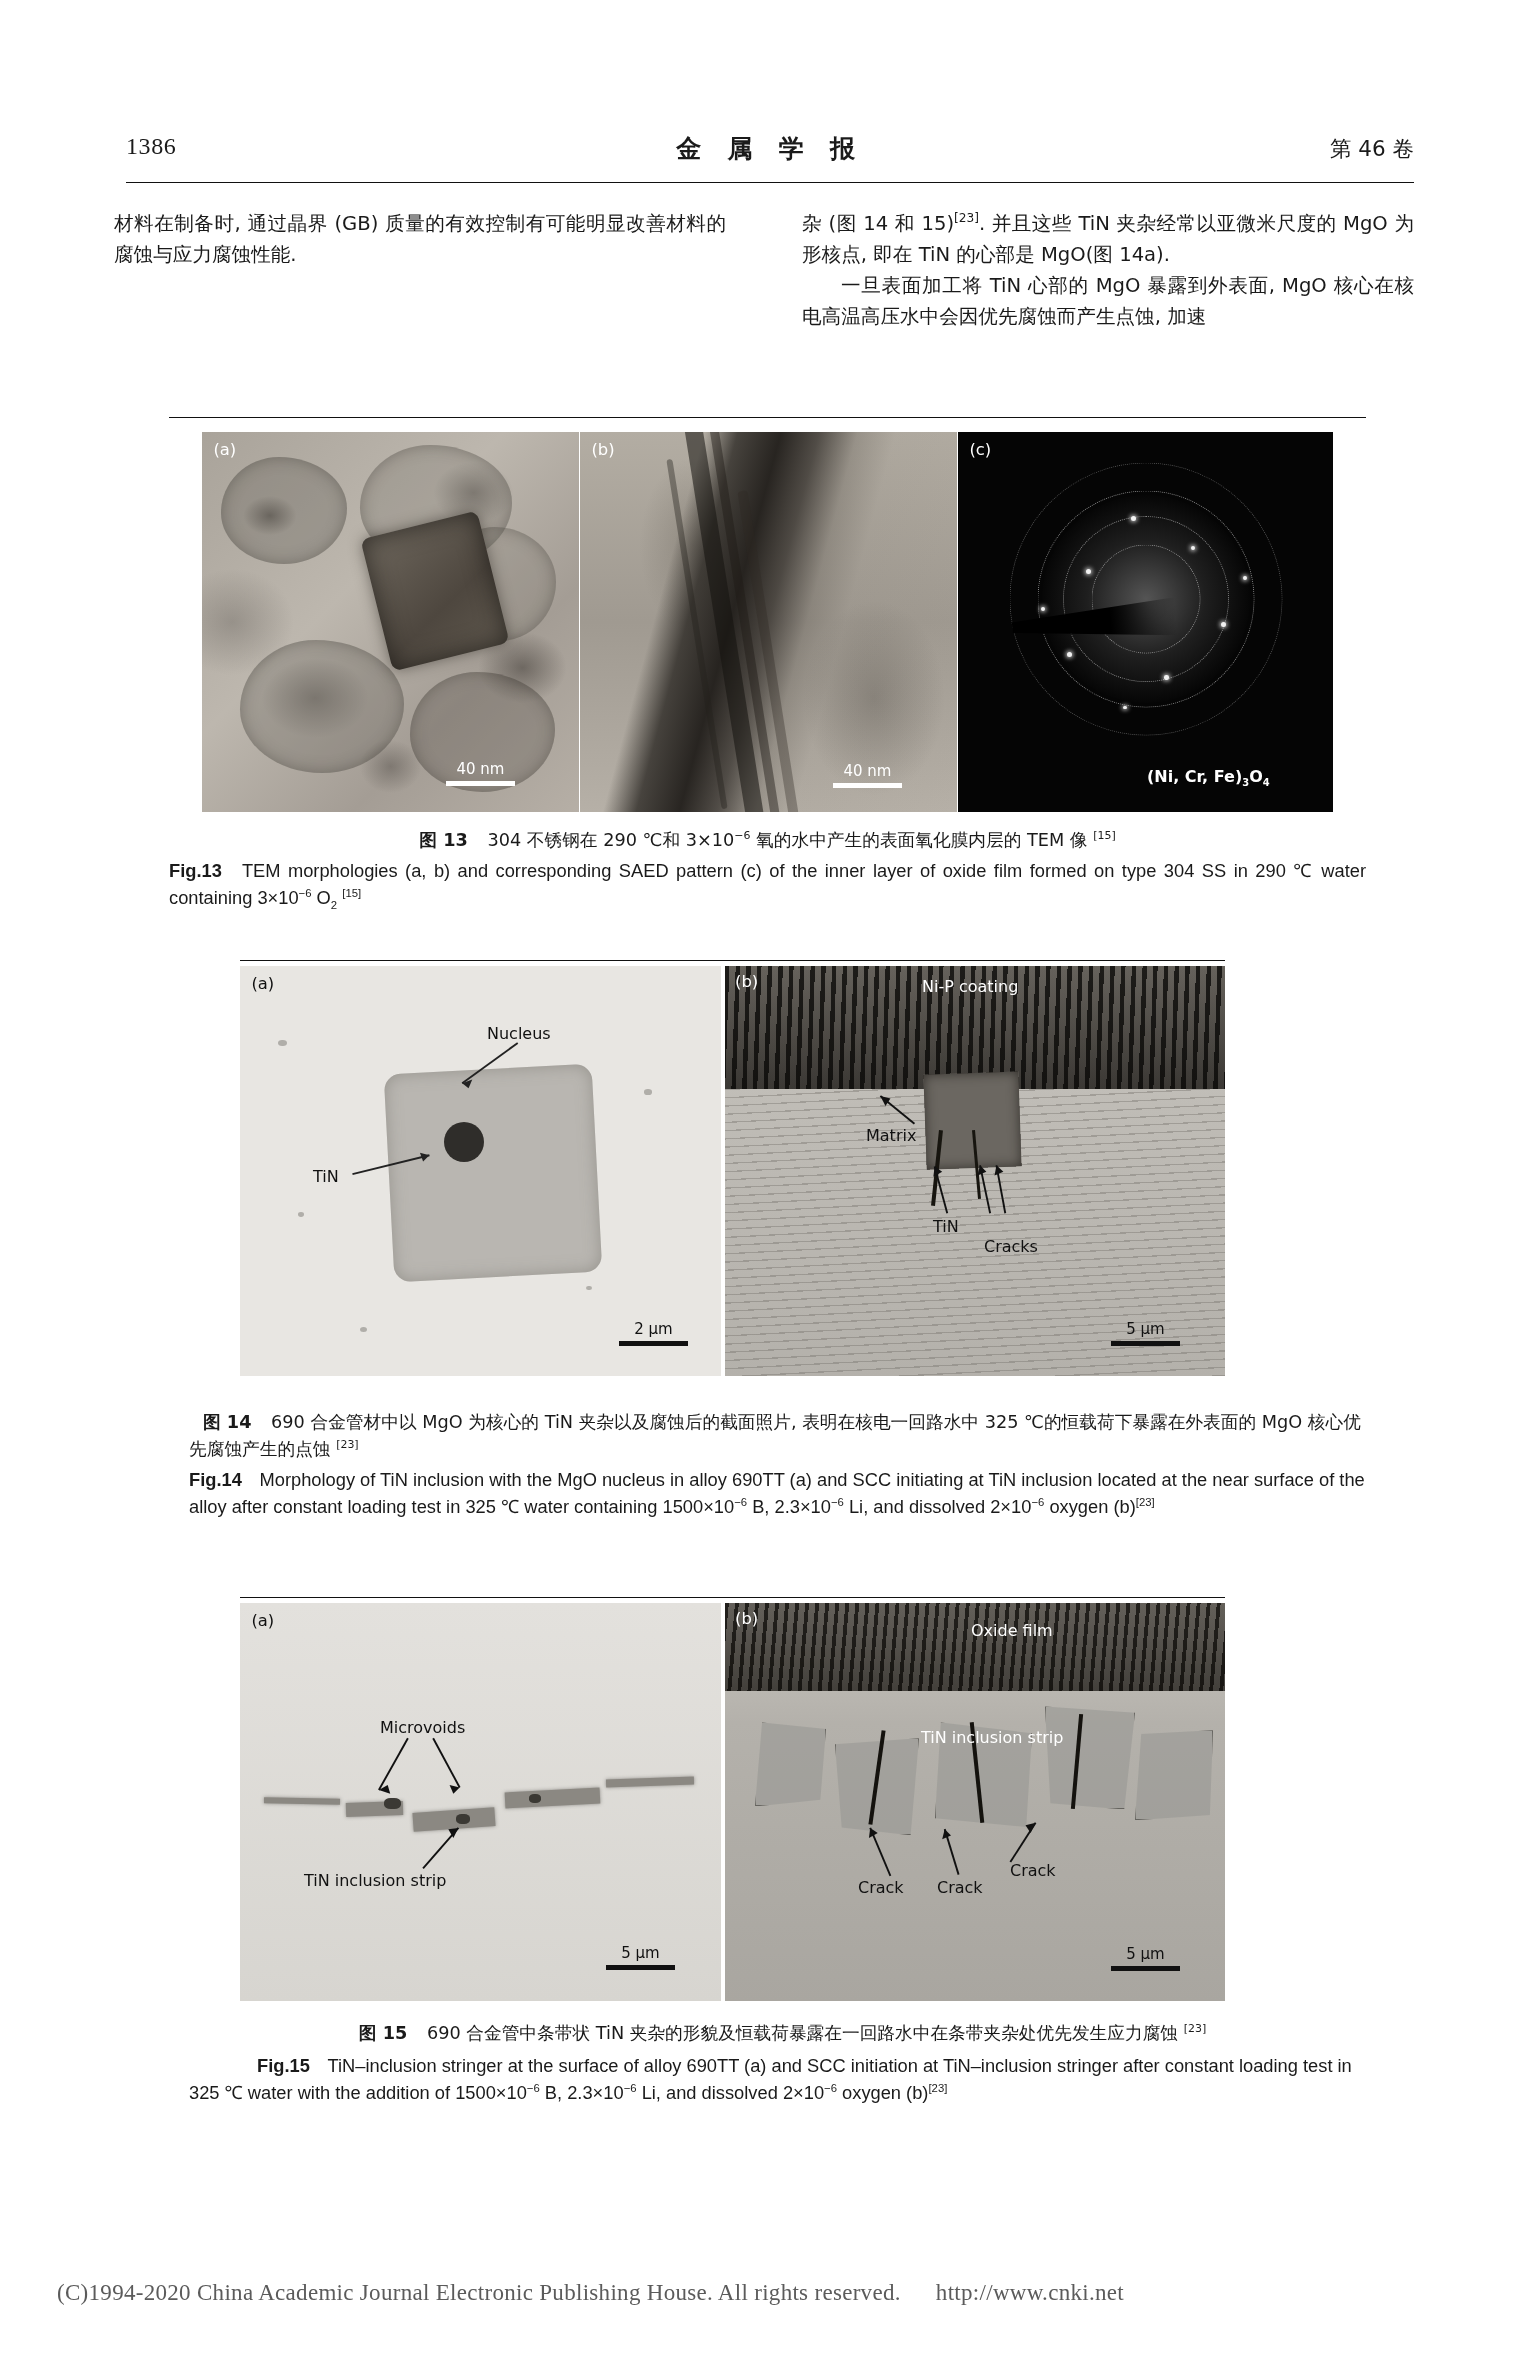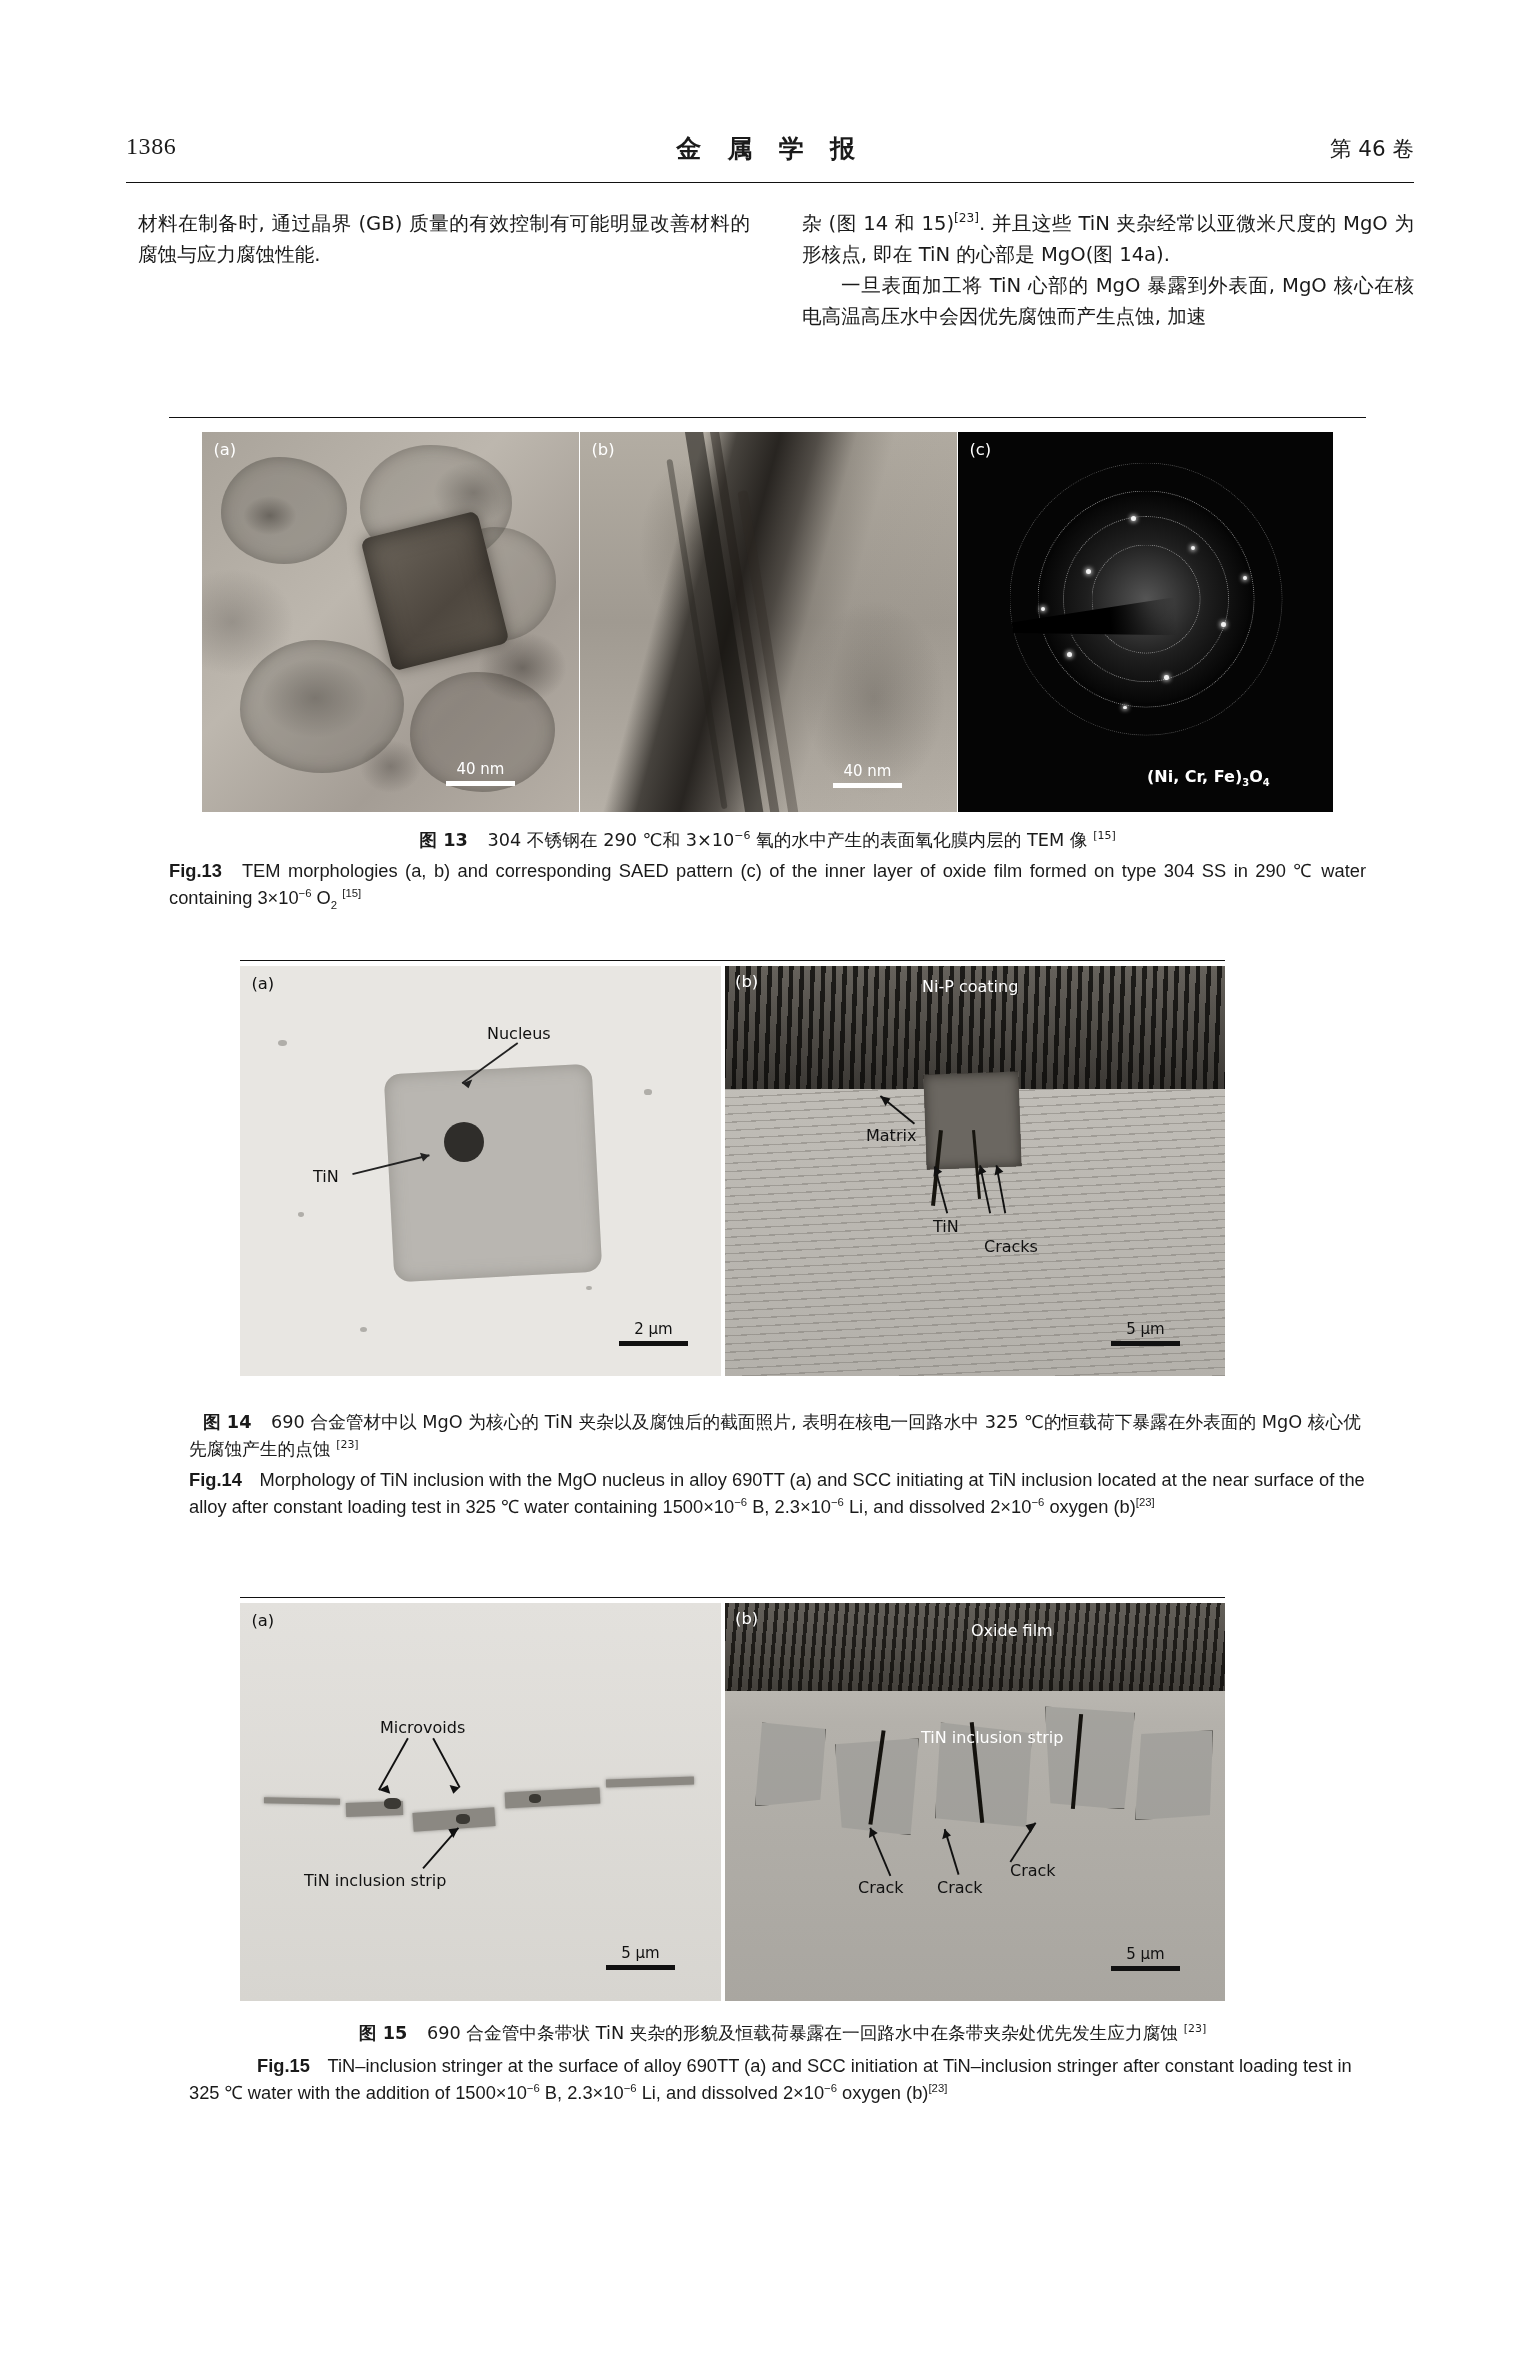--- a/index.html
+++ b/index.html
@@ -64,21 +64,21 @@
   
   .col {
     position: absolute;
     top: 208px;
     width: 612px;
     font-family: "DejaVu Sans", sans-serif;
     font-size: 19.6px;
     line-height: 31px;
     text-align: justify;
   }
-  .col-left { left: 138px; }
+  .col-left { left: 114px; }
   .col-right { left: 802px; }
   .col p { margin: 0; }
   .col p.indent { text-indent: 39px; }
   .ital { font-style: italic; }
   sup { font-size: 0.62em; vertical-align: super; line-height: 0; }
   sub { font-size: 0.62em; vertical-align: sub; line-height: 0; }
 
   
   .figure-rule {
     position: absolute;
@@ -549,15 +549,19 @@
     <div style="text-align:center;">
       <span class="cap-tag">图 15</span>
       <span style="margin-left:14px;">690 合金管中条带状 TiN 夹杂的形貌及恒载荷暴露在一回路水中在条带夹杂处优先发生应力腐蚀 <sup>[23]</sup></span>
     </div>
     <div class="en" style="margin-top:5px;">
       <span class="cap-tag" style="margin-left:68px;">Fig.15</span>
       <span style="margin-left:12.6px;">TiN–inclusion stringer at the surface of alloy 690TT (a) and SCC initiation at TiN–inclusion stringer after constant loading test in 325 ℃ water with the addition of 1500×10<sup>−6</sup> B, 2.3×10<sup>−6</sup> Li, and dissolved 2×10<sup>−6</sup> oxygen (b)<sup>[23]</sup></span>
     </div>
   </div>
 
+  <div class="footer">
+    <span>(C)1994-2020 China Academic Journal Electronic Publishing House. All rights reserved.</span>
+    <span class="url">http://www.cnki.net</span>
+  </div>
 
 </div>
 
 
 </body></html>

